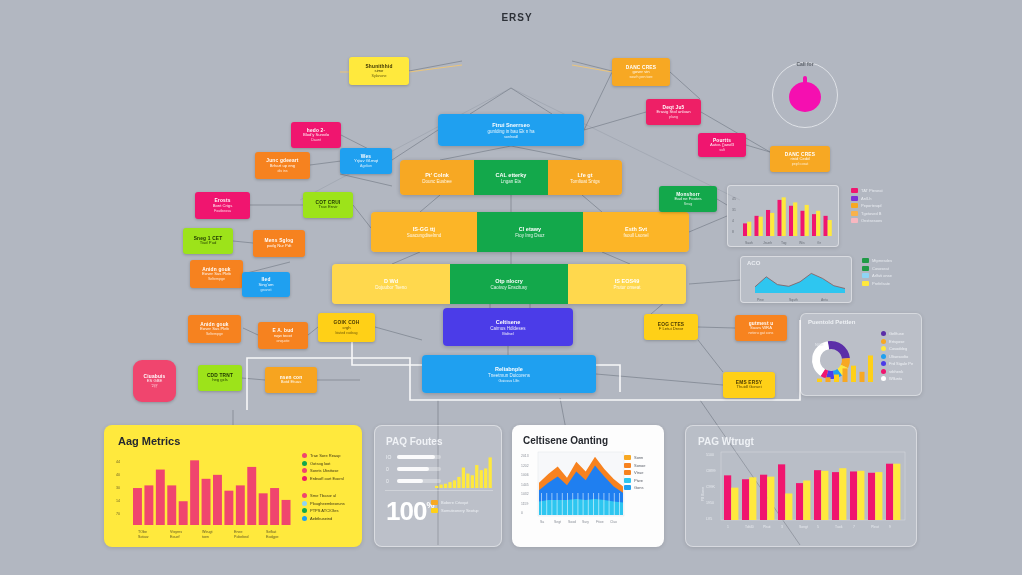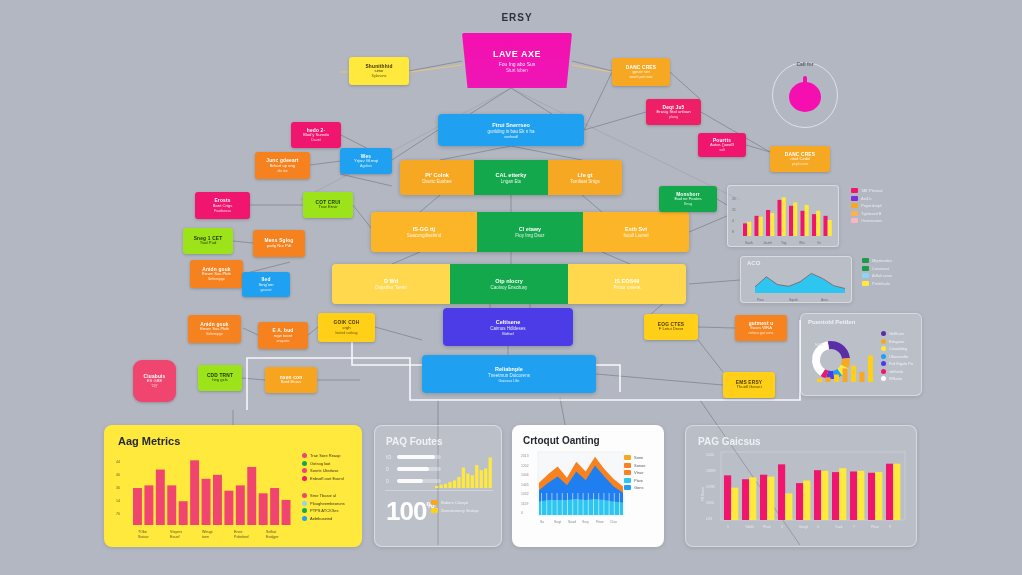--- a/index.html
+++ b/index.html
@@ -165,25 +165,20 @@
       <path d="M352 320 L352 365 L620 365 L620 392"></path>
     </g>
     <g stroke="#f7c76a" stroke-width="0.9" fill="none" opacity="0.9">
       <path d="M409 72 L462 65"></path>
       <path d="M572 65 L612 72"></path>
       <path d="M340 72 L349 72"></path>
     </g>
   </svg>
 
   <div id="index-title">ERSY</div>
-  <div id="hero" class="blur">
-    <div class="h1">LAVE AXE</div>
-    <div class="h2">Fou Ing abo Sus</div>
-    <div class="h3">Sturt luben</div>
-  </div>
 
   <div id="gauge">
     <div class="ring"></div>
     <div class="cap">Call for</div>
     <div class="stem"></div>
     <div class="knob"></div>
   </div>
 
   <div id="bands-layer">
       <div class="band blur" id="band-blue-head" style="left: 438px; top: 114px; width: 146px; height: 32px;">
@@ -650,21 +645,21 @@
           </div>
           <div class="legend-row">
             <div class="legend-sw" style="background: rgb(255, 208, 23);"></div>
             <div class="legend-tx" style="color: rgb(238, 241, 245);">Somuteonery Seotup</div>
           </div>
         </div>
     </div>
   </div>
 
   <div class="panel" id="card-freq">
-    <div style="position:absolute;left:11px;top:10px;font-size:10px;font-weight:bold;color:#26292f;">Crtoqut Oanting</div>
+    <div style="position:absolute;left:11px;top:10px;font-size:10px;font-weight:bold;color:#26292f;">Celtisene Oanting</div>
     <svg width="106" height="82" viewBox="0 0 106 82" style="position:absolute;left:8px;top:26px;">
       <rect x="18" y="1" width="86" height="64" fill="#f7f8fa" stroke="#e3e6ea" stroke-width="0.5"></rect>
       <g id="freq-yticks" font-size="3.4" fill="#8a8f98">
           <text x="1" y="6">2013</text>
           <text x="1" y="15.5">1202</text>
           <text x="1" y="25">1006</text>
           <text x="1" y="34.5">1445</text>
           <text x="1" y="44">1032</text>
           <text x="1" y="53.5">1159</text>
           <text x="1" y="63">0</text>
@@ -719,21 +714,21 @@
           </div>
           <div class="legend-row">
             <div class="legend-sw" style="background: rgb(31, 160, 240);"></div>
             <div class="legend-tx" style="color: rgb(92, 97, 106);">Gons</div>
           </div>
         </div>
     </div>
   </div>
 
   <div class="panel" id="card-pag">
-    <div style="position:absolute;left:12px;top:10px;font-size:10px;font-weight:bold;color:#eef1f5;">PAG Gaicsus</div>
+    <div style="position:absolute;left:12px;top:10px;font-size:10px;font-weight:bold;color:#eef1f5;">PAG Wtrugt</div>
     <svg width="214" height="92" viewBox="0 0 214 92" style="position:absolute;left:9px;top:24px;">
       <rect x="26" y="2" width="184" height="68" fill="none" stroke="rgba(255,255,255,.45)" stroke-width="0.5"></rect>
       <g id="pag-yticks" font-size="3.6" fill="#e7eaef">
           <text x="11" y="6">5100</text>
           <text x="11" y="22">CM99</text>
           <text x="11" y="38">C99K</text>
           <text x="11" y="54">1950</text>
           <text x="11" y="70">LV5</text>
         </g>
       <text id="pag-ylabel" x="9" y="44" font-size="3.4" fill="#e7eaef" transform="rotate(-90 9 44)" text-anchor="middle">PB Boere</text>

